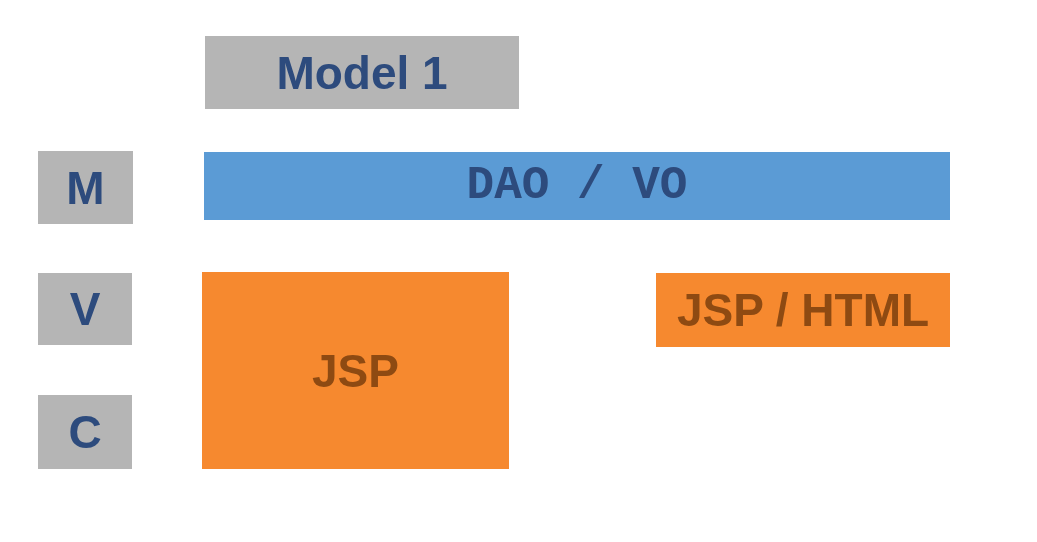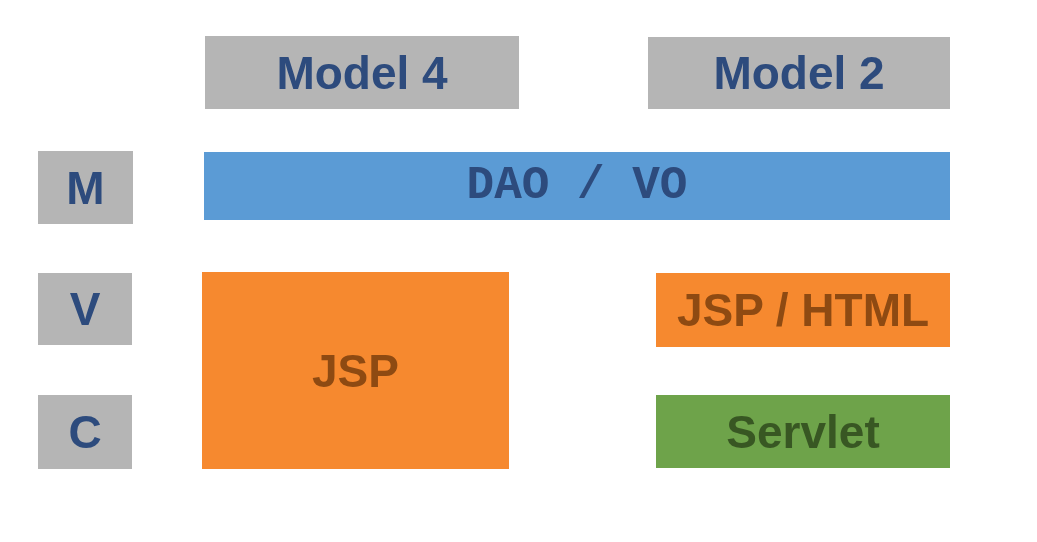--- a/index.html
+++ b/index.html
@@ -34,31 +34,29 @@
   #c-label-box    { left: 38px;  top: 395px; width: 94px;  height: 74px; }
   #jsp-box        { left: 202px; top: 272px; width: 307px; height: 197px; }
   #jsp-html-box   { left: 656px; top: 273px; width: 294px; height: 74px; }
   #servlet-box    { left: 656px; top: 395px; width: 294px; height: 73px; }
 </style>
 </head>
 <body>
 
 <div id="canvas">
 
-  <div class="box gray" id="model1-header">Model 4</div>
+  <div class="box gray" id="model1-header">Model 1</div>
 
-  <div class="box gray" id="model2-header">Model 2</div>
 
   <div class="box gray" id="m-label-box">M</div>
 
   <div class="box blue" id="dao-vo-bar">DAO / VO</div>
 
   <div class="box gray" id="v-label-box">V</div>
 
   <div class="box gray" id="c-label-box">C</div>
 
   <div class="box orange" id="jsp-box">JSP</div>
 
   <div class="box orange" id="jsp-html-box">JSP / HTML</div>
 
-  <div class="box green" id="servlet-box">Servlet</div>
 
 </div>
 
 </body></html>

